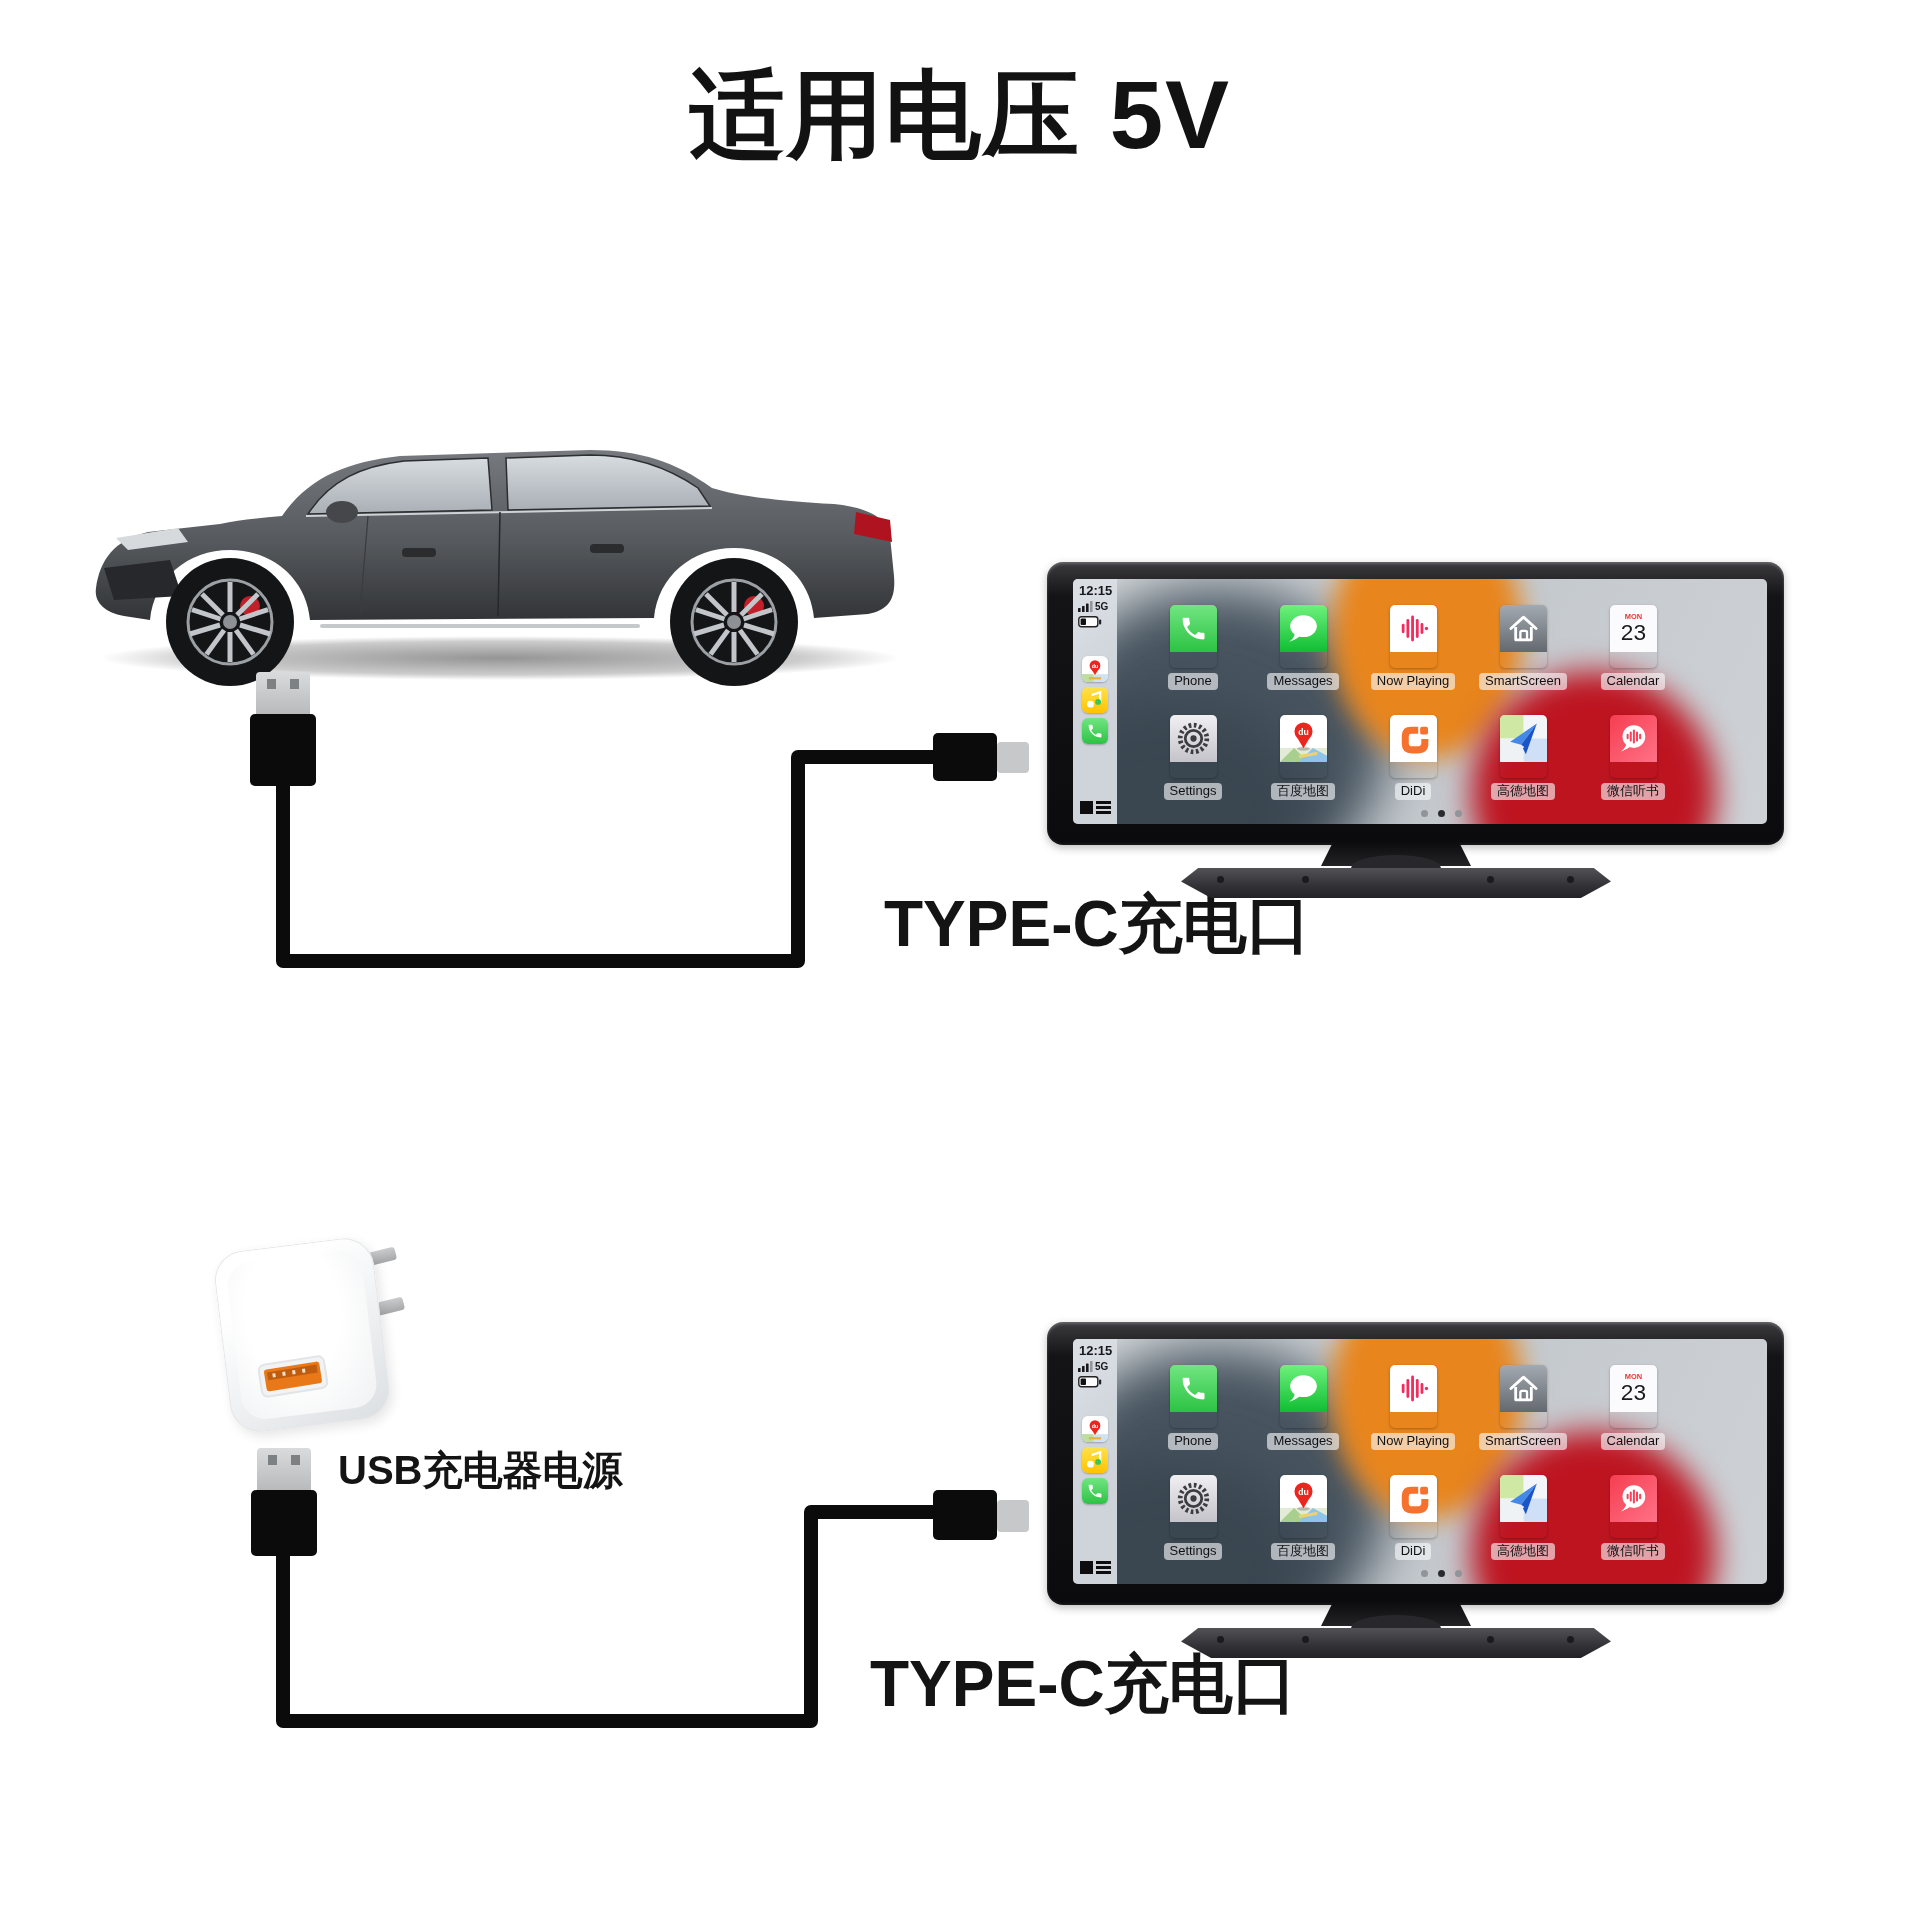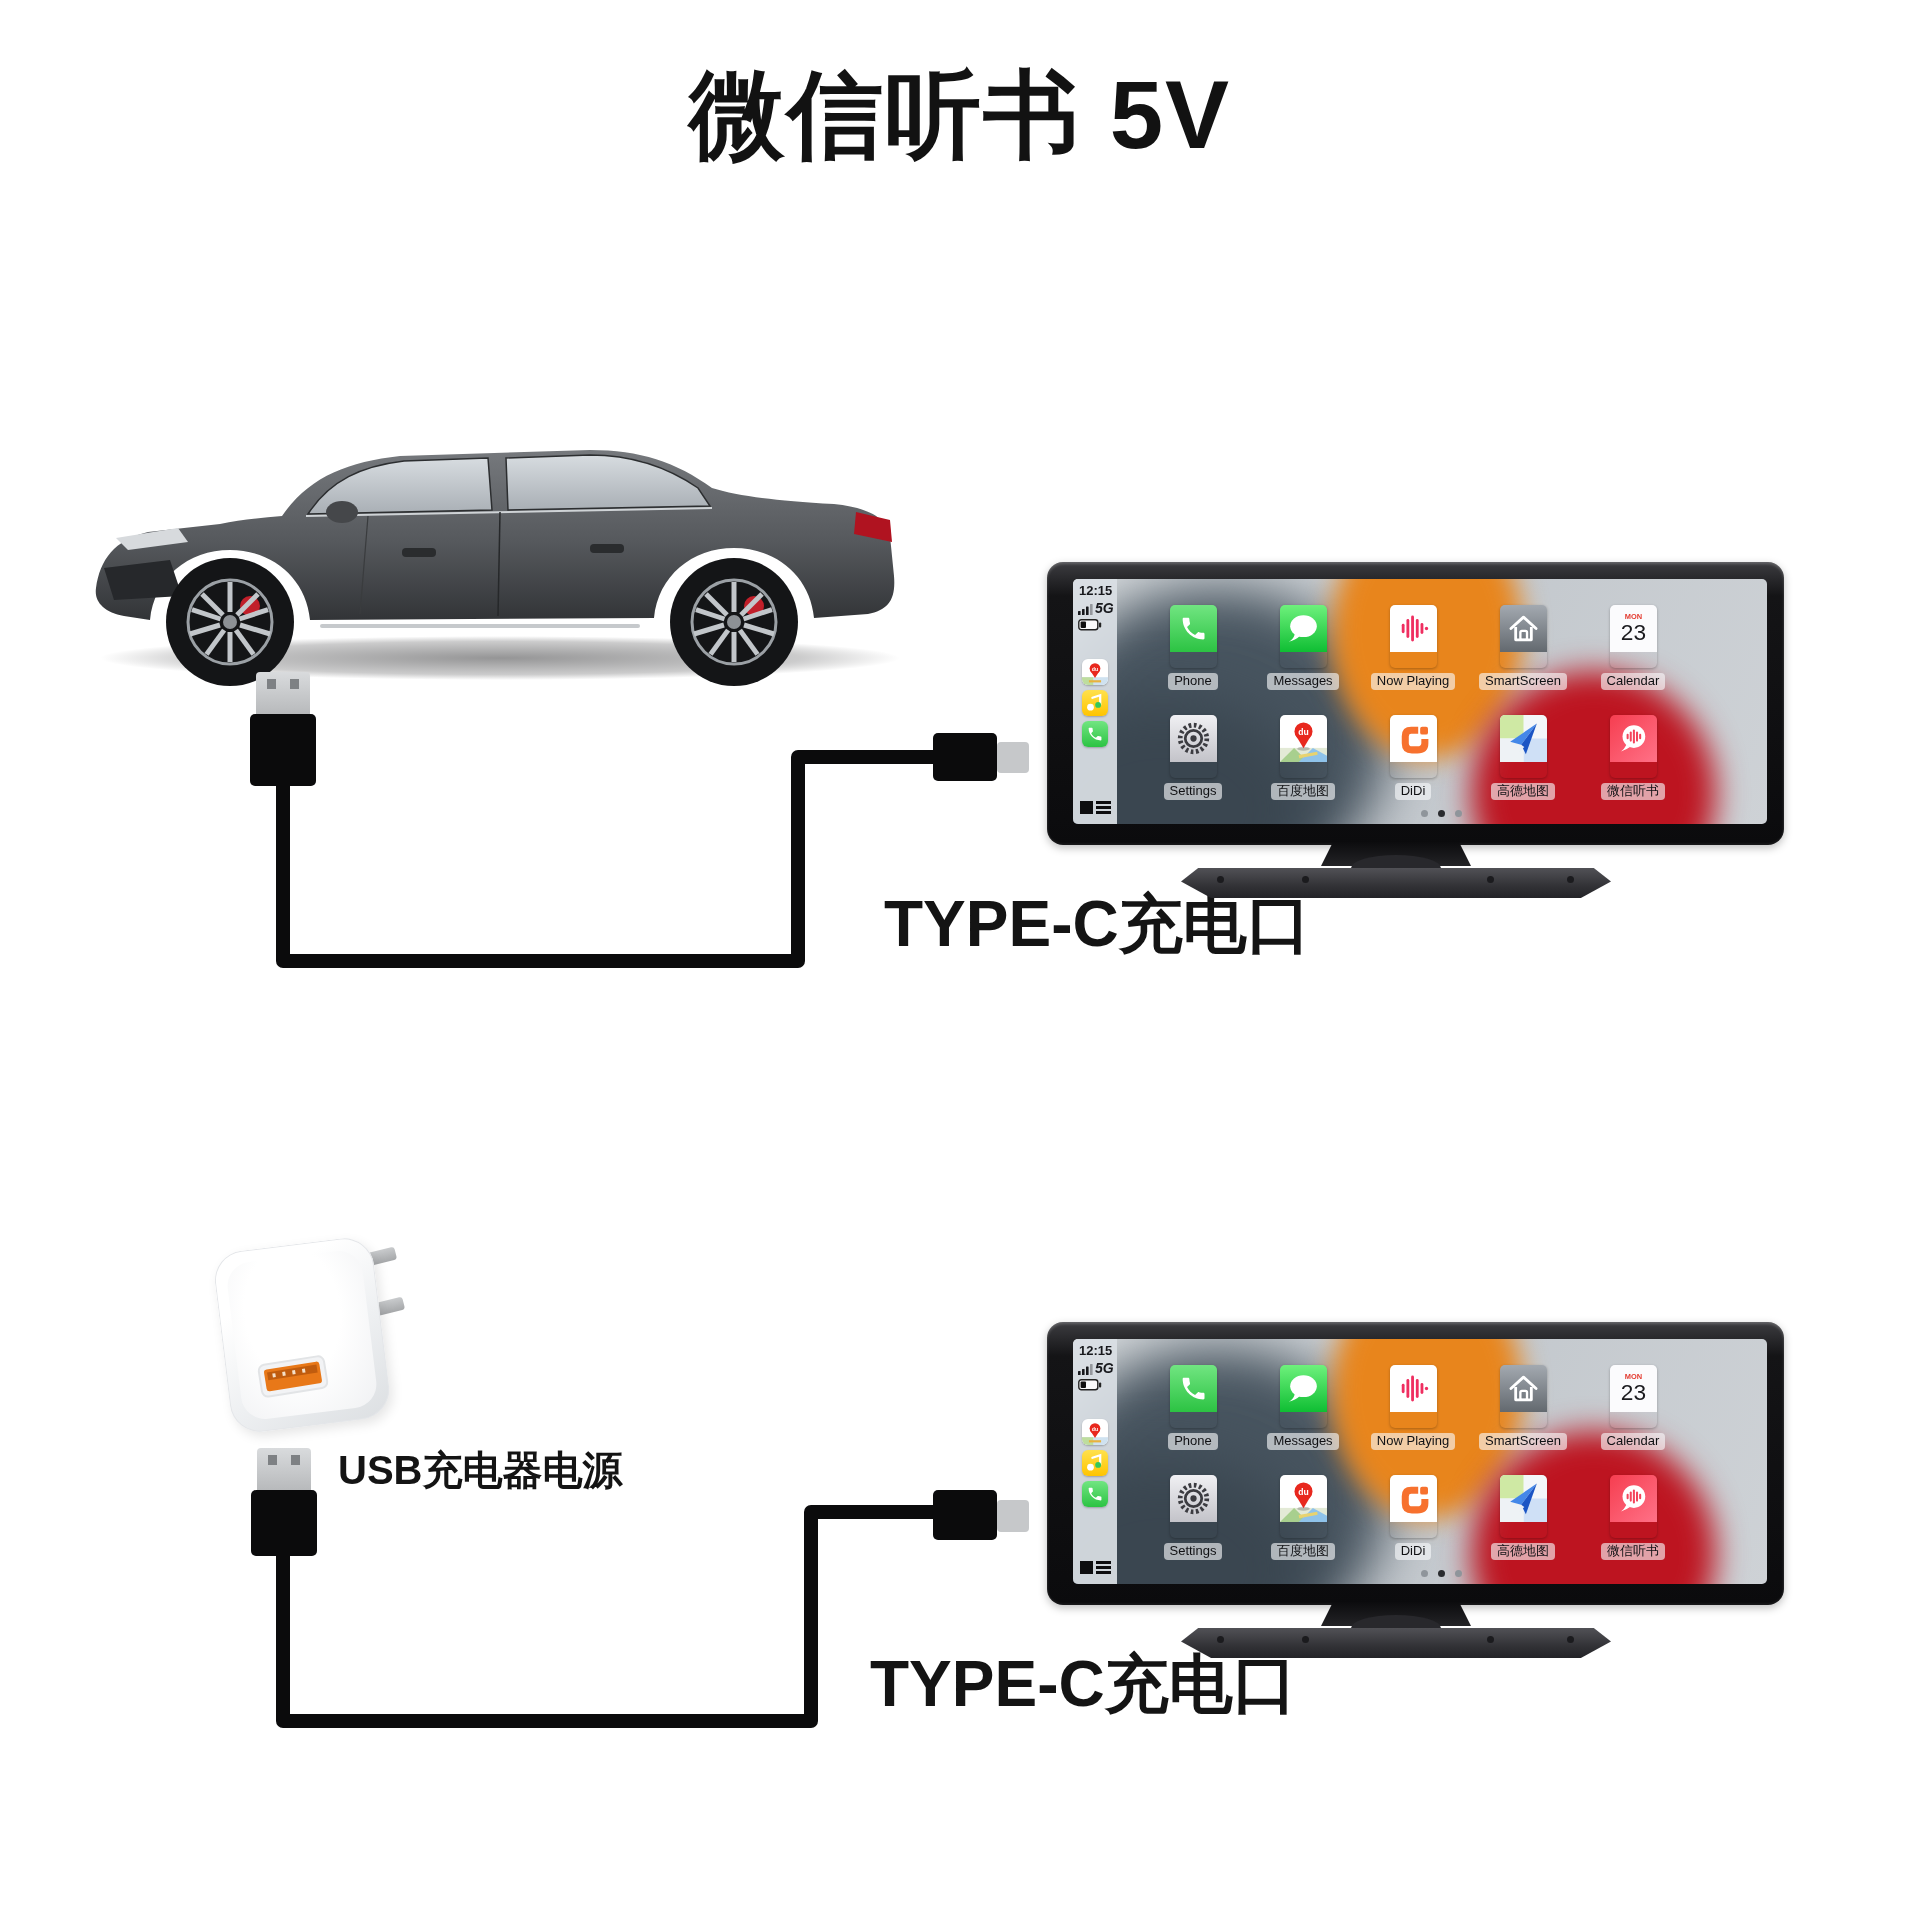--- a/index.html
+++ b/index.html
@@ -54,21 +54,21 @@
           background:linear-gradient(115deg,#d6dadd 0%,#c4c9ce 55%,#ced2d6 100%);}
   .blob{position:absolute;border-radius:50%;}
   .blob-dark {left:-30px;top:8px;width:345px;height:305px;background:#47545f;filter:blur(26px);}
   .blob-dark2{left:-60px;top:118px;width:300px;height:225px;background:#3a4650;filter:blur(28px);}
   .blob-orange{left:258px;top:-72px;width:192px;height:252px;background:#e8851c;filter:blur(13px);}
   .blob-red{left:398px;top:92px;width:245px;height:245px;background:#bd1420;filter:blur(15px);}
 
   .sidebar{position:absolute;left:0;top:0;bottom:0;width:44px;background:rgba(217,223,228,.93);z-index:3;}
   .time{font-size:13px;font-weight:700;color:#17181c;padding:5px 0 0 6px;line-height:1;}
   .sigrow{display:flex;align-items:flex-end;gap:2px;padding:4px 0 0 5px;}
-  .net{font-size:14px;font-weight:700;color:#17181c;line-height:1;font-style:italic;}
+  .net{font-size:10px;font-weight:700;color:#17181c;line-height:1;}
   .batt{display:block;margin:4px 0 0 5px;}
   .side-icons{margin-top:28px;display:flex;flex-direction:column;align-items:center;gap:5px;}
   .side-ic{width:26px;height:26px;border-radius:6px;overflow:hidden;box-shadow:0 1px 2px rgba(0,0,0,.25);}
   .side-ic svg{display:block;width:26px;height:26px;}
   .dash{position:absolute;left:7px;bottom:10px;display:flex;gap:3px;align-items:center;}
   .dash .sq{width:13px;height:13px;background:#0d0d0f;display:block;}
   .dash .lines{display:flex;flex-direction:column;gap:2px;}
   .dash .lines i{display:block;width:15px;height:3px;background:#0d0d0f;}
 
   .grid-row{position:absolute;left:65px;display:flex;z-index:2;}
@@ -90,21 +90,21 @@
         background:linear-gradient(#515156,#323236 60%,#232327);
         clip-path:polygon(4% 0,96% 0,100% 45%,93% 100%,7% 100%,0 45%);}
   .screw{position:absolute;width:7px;height:7px;border-radius:50%;background:#1b1b1e;top:314px;}
   .s1{left:170px;} .s2{left:255px;} .s3{left:440px;} .s4{left:520px;}
 </style>
 </head>
 <body>
 
 <div class="canvas">
 
-  <h1 class="title">微信听书 5V</h1>
+  <h1 class="title">适用电压 5V</h1>
 
   <svg style="position:absolute;left:70px;top:400px;" width="840" height="300" viewBox="0 0 840 300">
     <defs>
       <linearGradient id="bodyGrad" x1="0" y1="0" x2="0" y2="1">
         <stop offset="0" stop-color="#76797d"></stop>
           <stop offset="0.55" stop-color="#55585c"></stop>
           <stop offset="1" stop-color="#323437"></stop>
       </linearGradient>
       <linearGradient id="glassGrad" x1="0" y1="0" x2="0" y2="1">
         <stop offset="0" stop-color="#d7dce0"></stop>

